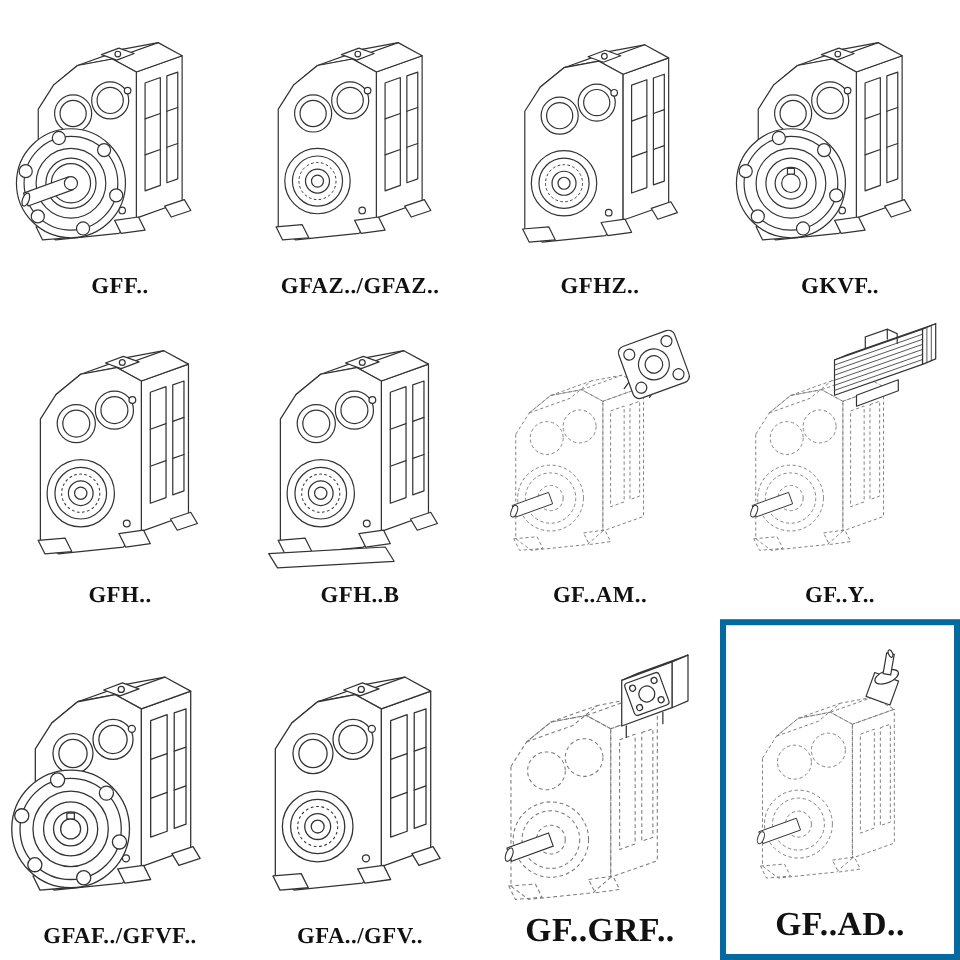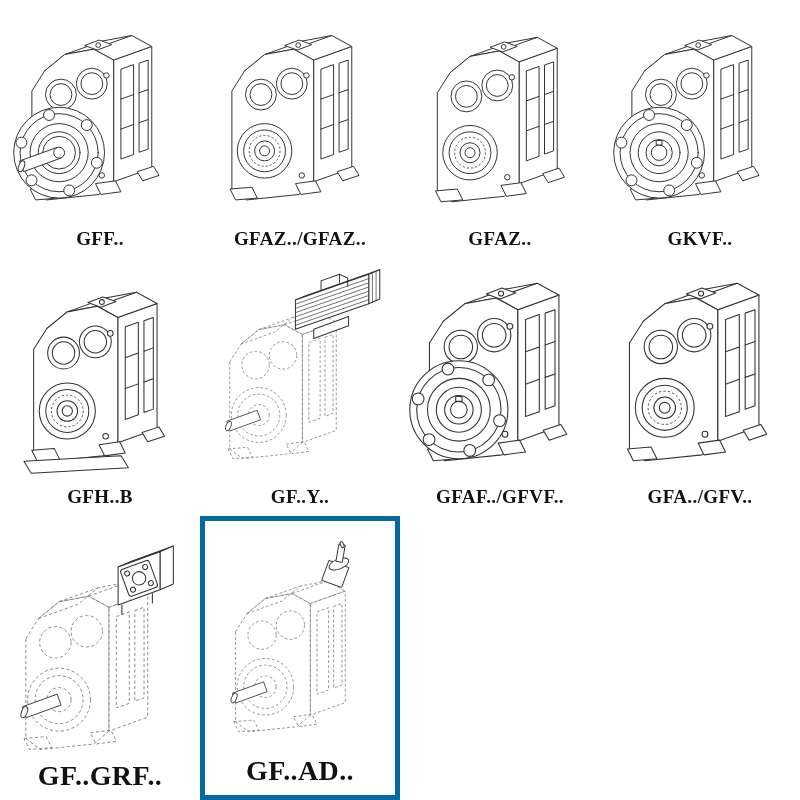--- a/index.html
+++ b/index.html
@@ -181,43 +181,60 @@
       </div>
       <figcaption>GFAZ../GFAZ..</figcaption>
     </figure>
 
     <figure class="cell">
       <div class="art">
         <svg width="196" height="218" viewBox="0 0 210 240">
           <use href="#sym-solid" transform="translate(6,2)"></use>
         </svg>
       </div>
-      <figcaption>GFAZ..</figcaption>
+      <figcaption>GFHZ..</figcaption>
     </figure>
 
     <figure class="cell">
       <div class="art">
         <svg width="196" height="218" viewBox="0 0 210 240">
           <use href="#sym-flange-hollow"></use>
         </svg>
       </div>
       <figcaption>GKVF..</figcaption>
     </figure>
 
+    <figure class="cell">
+      <div class="art">
+        <svg width="196" height="220" viewBox="0 0 210 240">
+          <use href="#sym-solid" transform="translate(2,0) scale(1.02)"></use>
+        </svg>
+      </div>
+      <figcaption>GFH..</figcaption>
+    </figure>
 
     <figure class="cell">
       <div class="art">
         <svg width="196" height="220" viewBox="0 0 210 240">
           <use href="#sym-solid" transform="translate(2,0) scale(1.02)"></use>
           <path class="f" d="M22,212 L128,206 L136,219 L30,225 Z"></path>
         </svg>
       </div>
       <figcaption>GFH..B</figcaption>
     </figure>
 
+    <figure class="cell">
+      <div class="art">
+        <svg width="196" height="220" viewBox="0 0 210 240">
+          <use href="#gb-phantom" transform="translate(2,26) scale(0.88)"></use>
+          <use href="#att-iec"></use>
+        </svg>
+      </div>
+      <figcaption>GF..AM..</figcaption>
+    </figure>
 
     <figure class="cell">
       <div class="art">
         <svg width="196" height="220" viewBox="0 0 210 240">
           <use href="#gb-phantom" transform="translate(2,26) scale(0.88)"></use>
           <use href="#att-motor"></use>
         </svg>
       </div>
       <figcaption>GF..Y..</figcaption>
     </figure>

